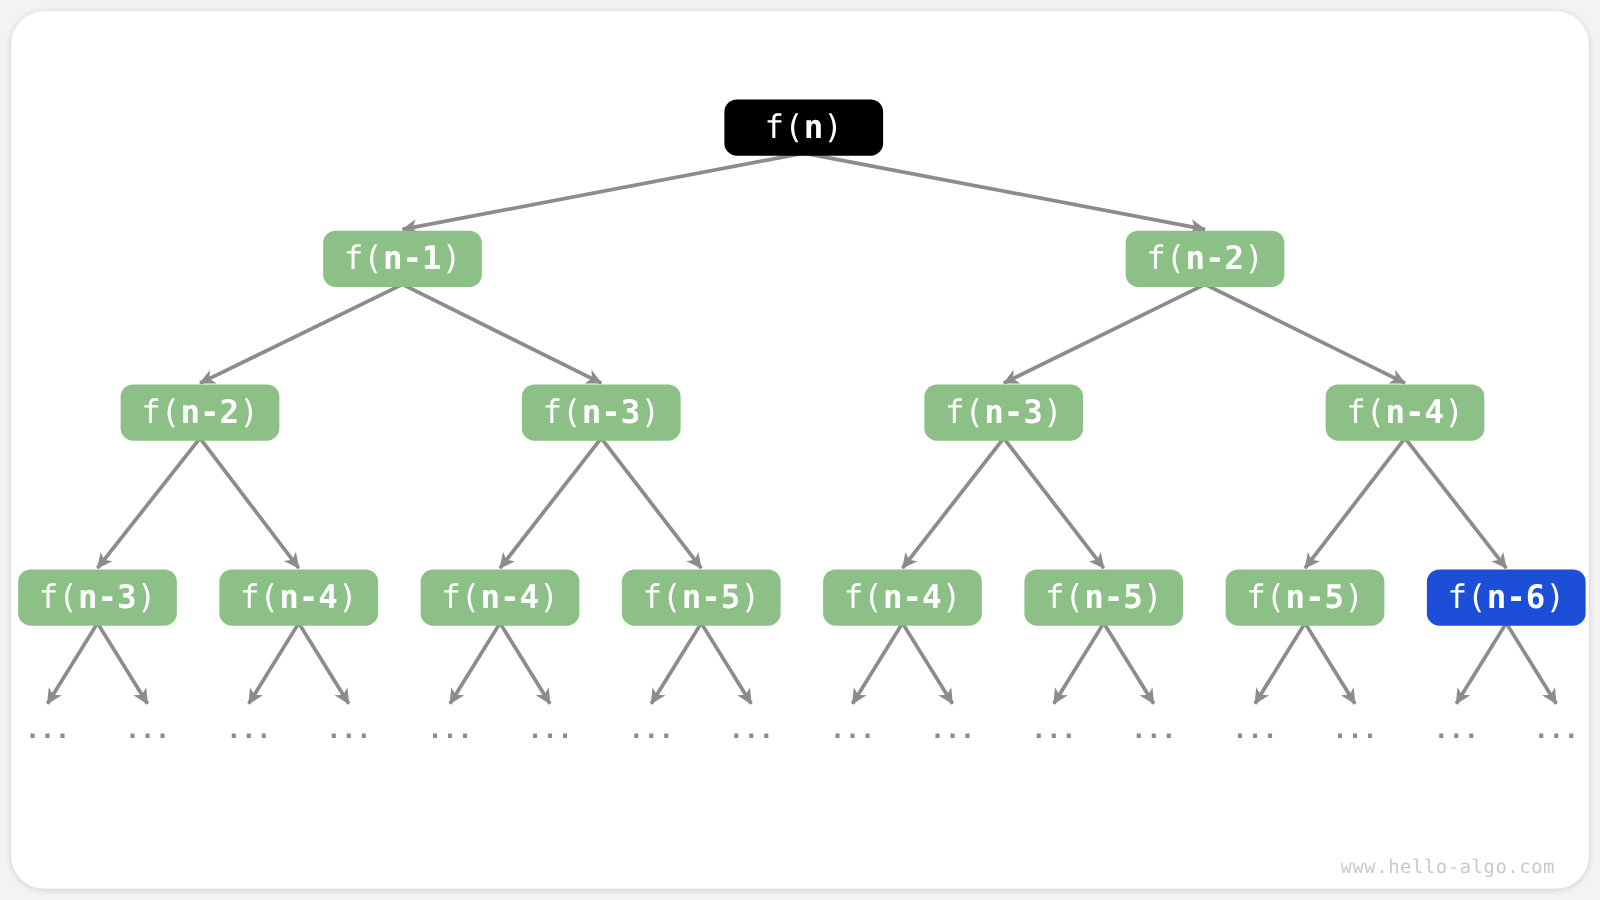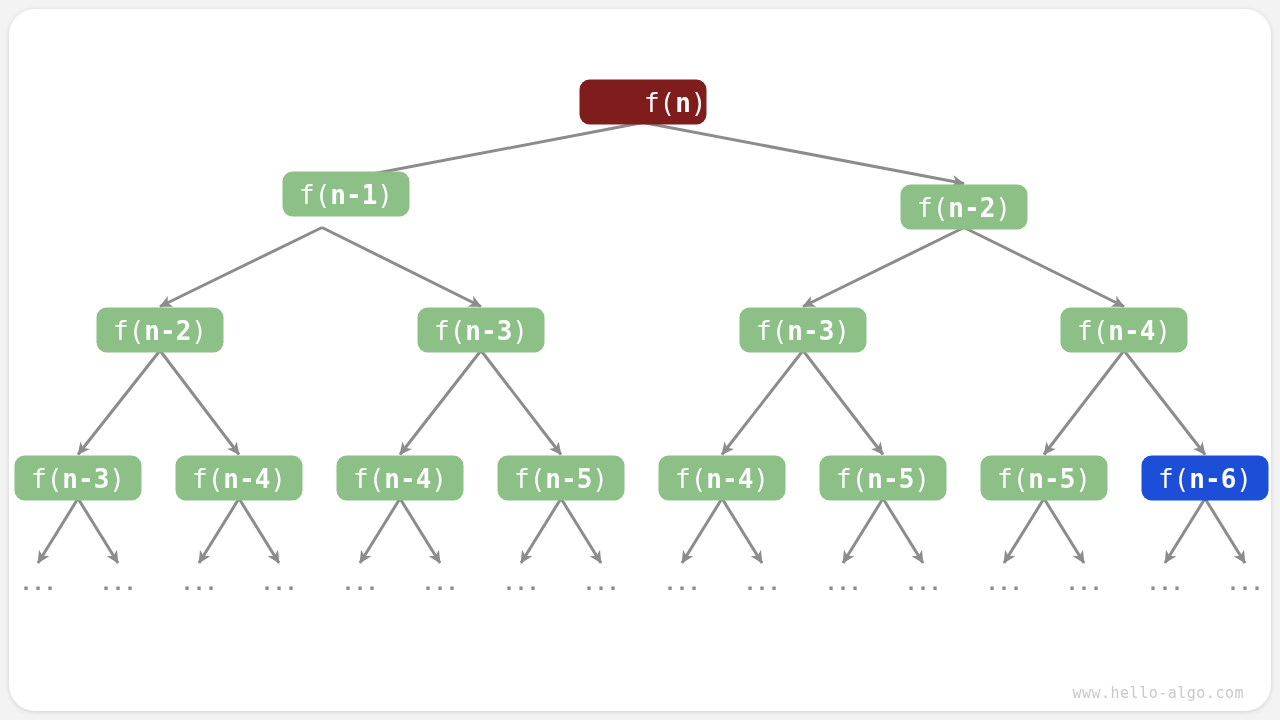--- a/index.html
+++ b/index.html
@@ -113,24 +113,24 @@
         <line x1="883" y1="498.5" x2="843" y2="563" stroke="#8c8c8c" stroke-width="3" marker-end="url(#arrowhead)"></line>
         <line x1="883" y1="498.5" x2="923" y2="563" stroke="#8c8c8c" stroke-width="3" marker-end="url(#arrowhead)"></line>
         <line x1="1044" y1="498.5" x2="1004" y2="563" stroke="#8c8c8c" stroke-width="3" marker-end="url(#arrowhead)"></line>
         <line x1="1044" y1="498.5" x2="1084" y2="563" stroke="#8c8c8c" stroke-width="3" marker-end="url(#arrowhead)"></line>
         <line x1="1205" y1="498.5" x2="1165" y2="563" stroke="#8c8c8c" stroke-width="3" marker-end="url(#arrowhead)"></line>
         <line x1="1205" y1="498.5" x2="1245" y2="563" stroke="#8c8c8c" stroke-width="3" marker-end="url(#arrowhead)"></line>
       </g>
   </svg>
 
   <div id="nodes-layer">
-      <div class="node" style="left: 643px; top: 102px; background: #7f1d1d; color: rgb(255, 255, 255); justify-content: flex-end;">
+      <div class="node" style="left: 643px; top: 102px; background: #000000; color: rgb(255, 255, 255);">
         <span>f(<b>n</b>)</span>
       </div>
-      <div class="node" style="left: 322px; top: 194px; background: rgb(140, 192, 135); color: rgb(255, 255, 255); margin-left: 24px;">
+      <div class="node" style="left: 322px; top: 207px; background: rgb(140, 192, 135); color: rgb(255, 255, 255);">
         <span>f(<b>n-1</b>)</span>
       </div>
       <div class="node" style="left: 964px; top: 207px; background: rgb(140, 192, 135); color: rgb(255, 255, 255);">
         <span>f(<b>n-2</b>)</span>
       </div>
       <div class="node" style="left: 160px; top: 330px; background: rgb(140, 192, 135); color: rgb(255, 255, 255);">
         <span>f(<b>n-2</b>)</span>
       </div>
       <div class="node" style="left: 481px; top: 330px; background: rgb(140, 192, 135); color: rgb(255, 255, 255);">
         <span>f(<b>n-3</b>)</span>

